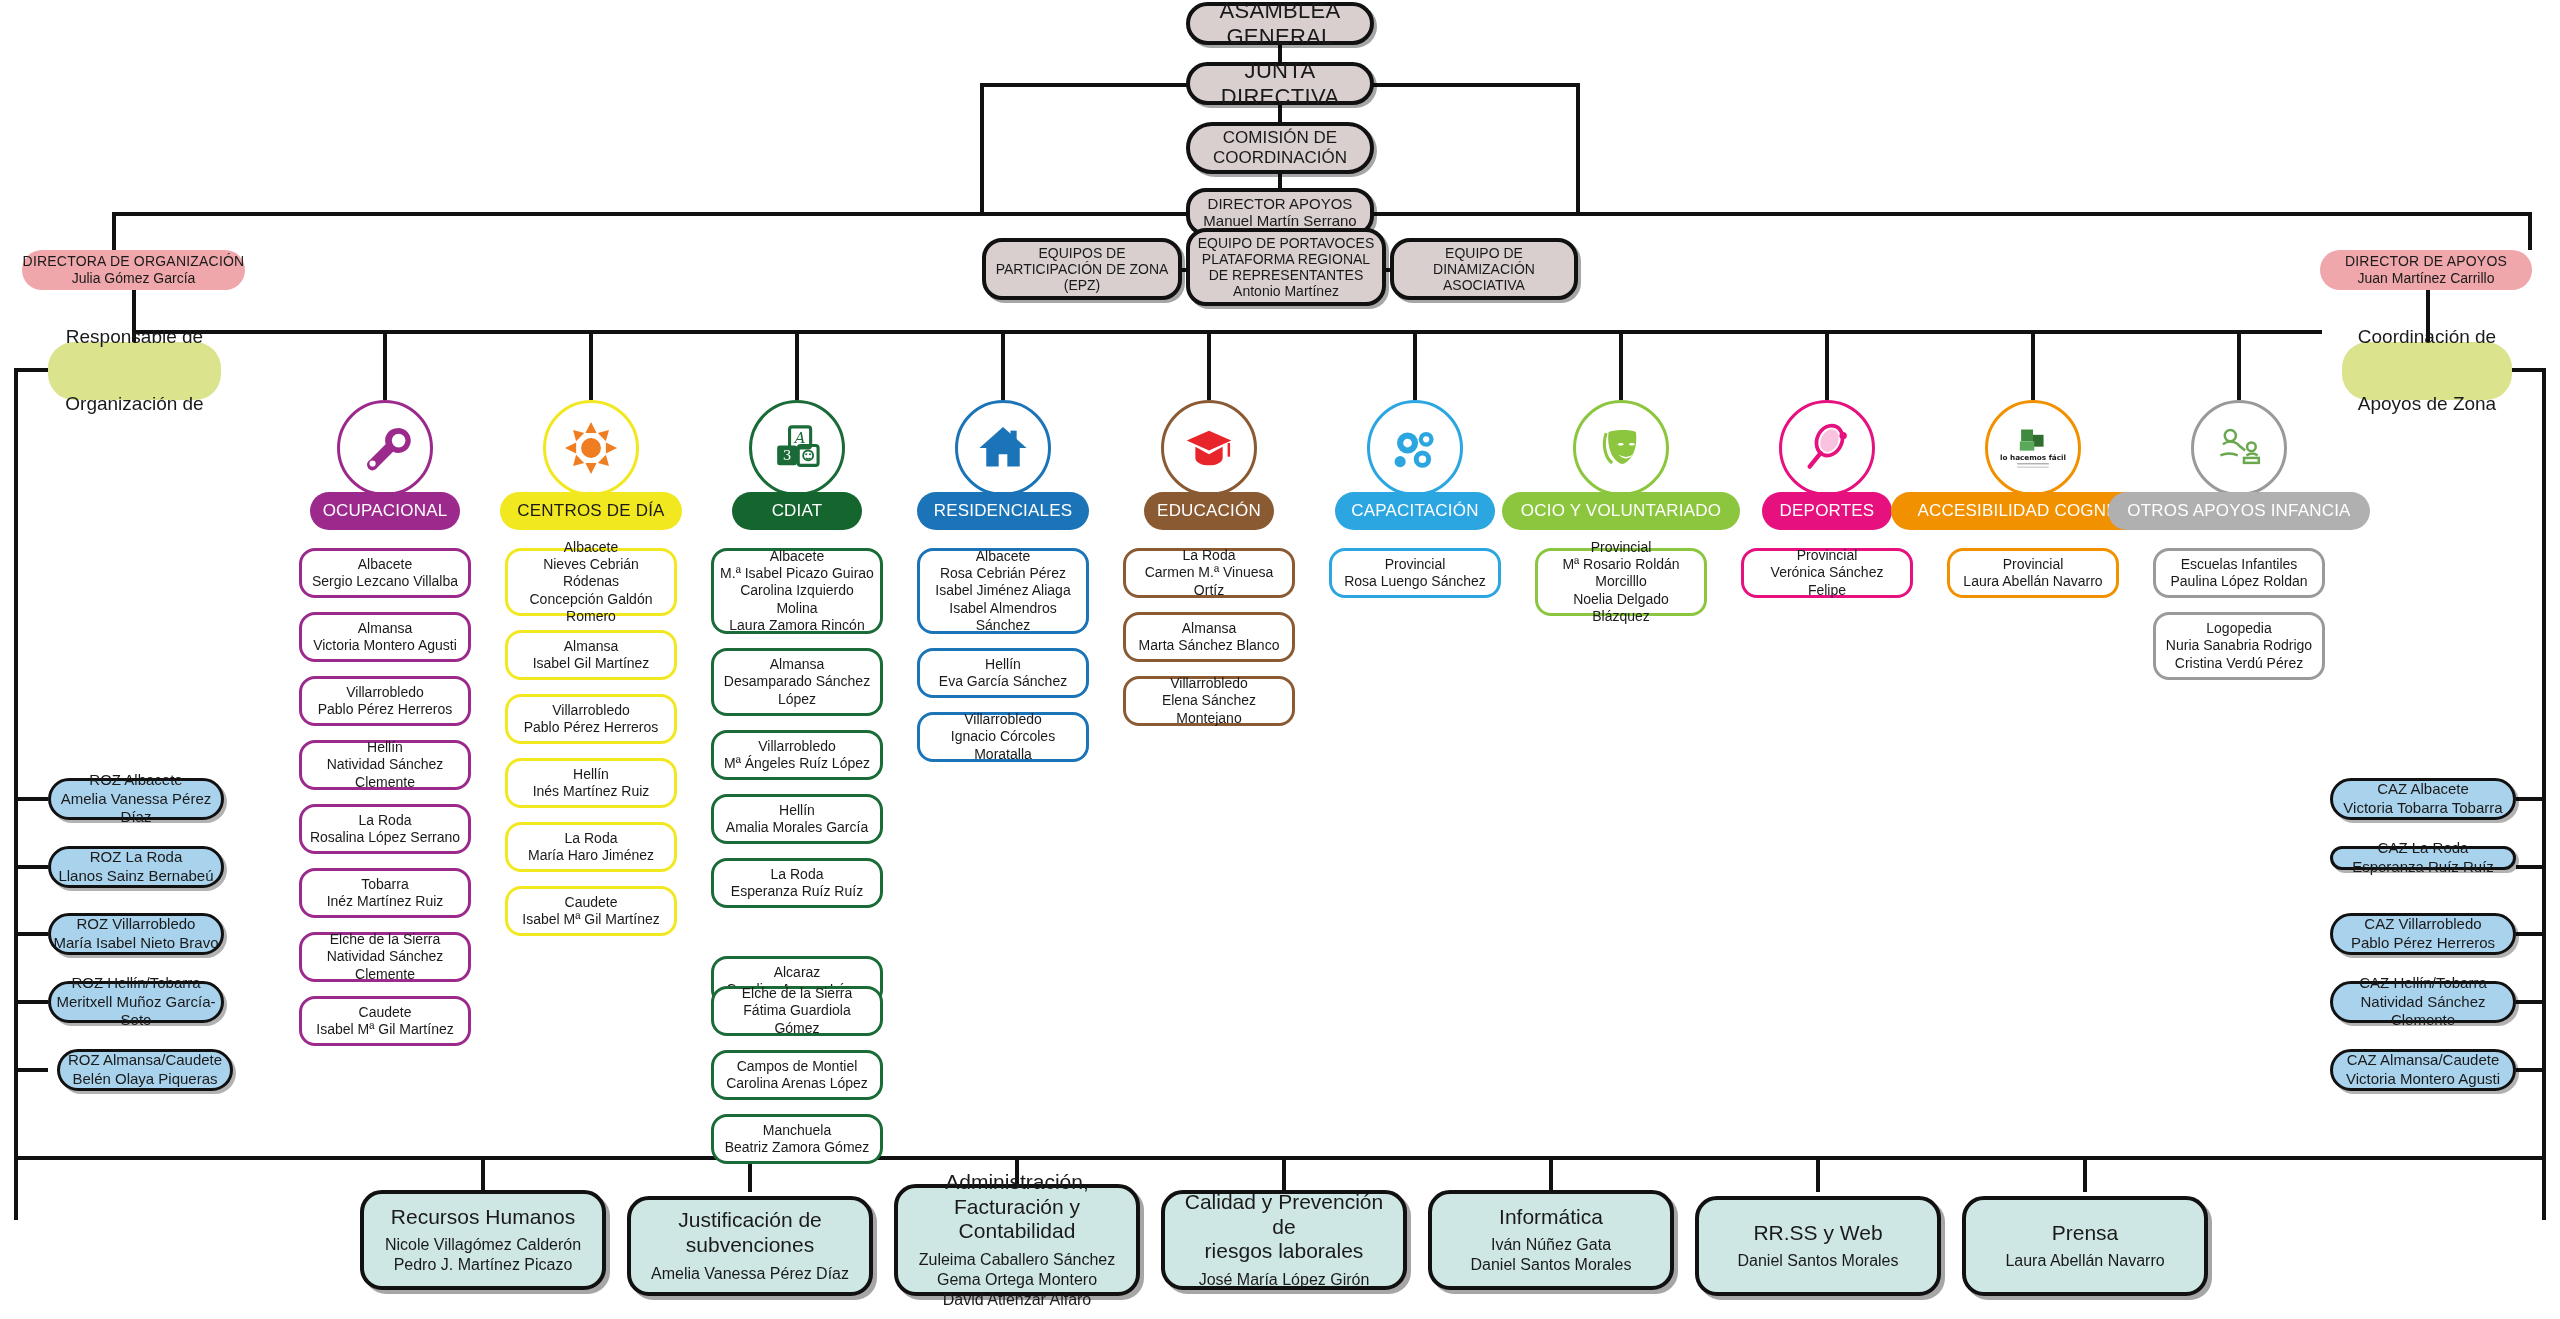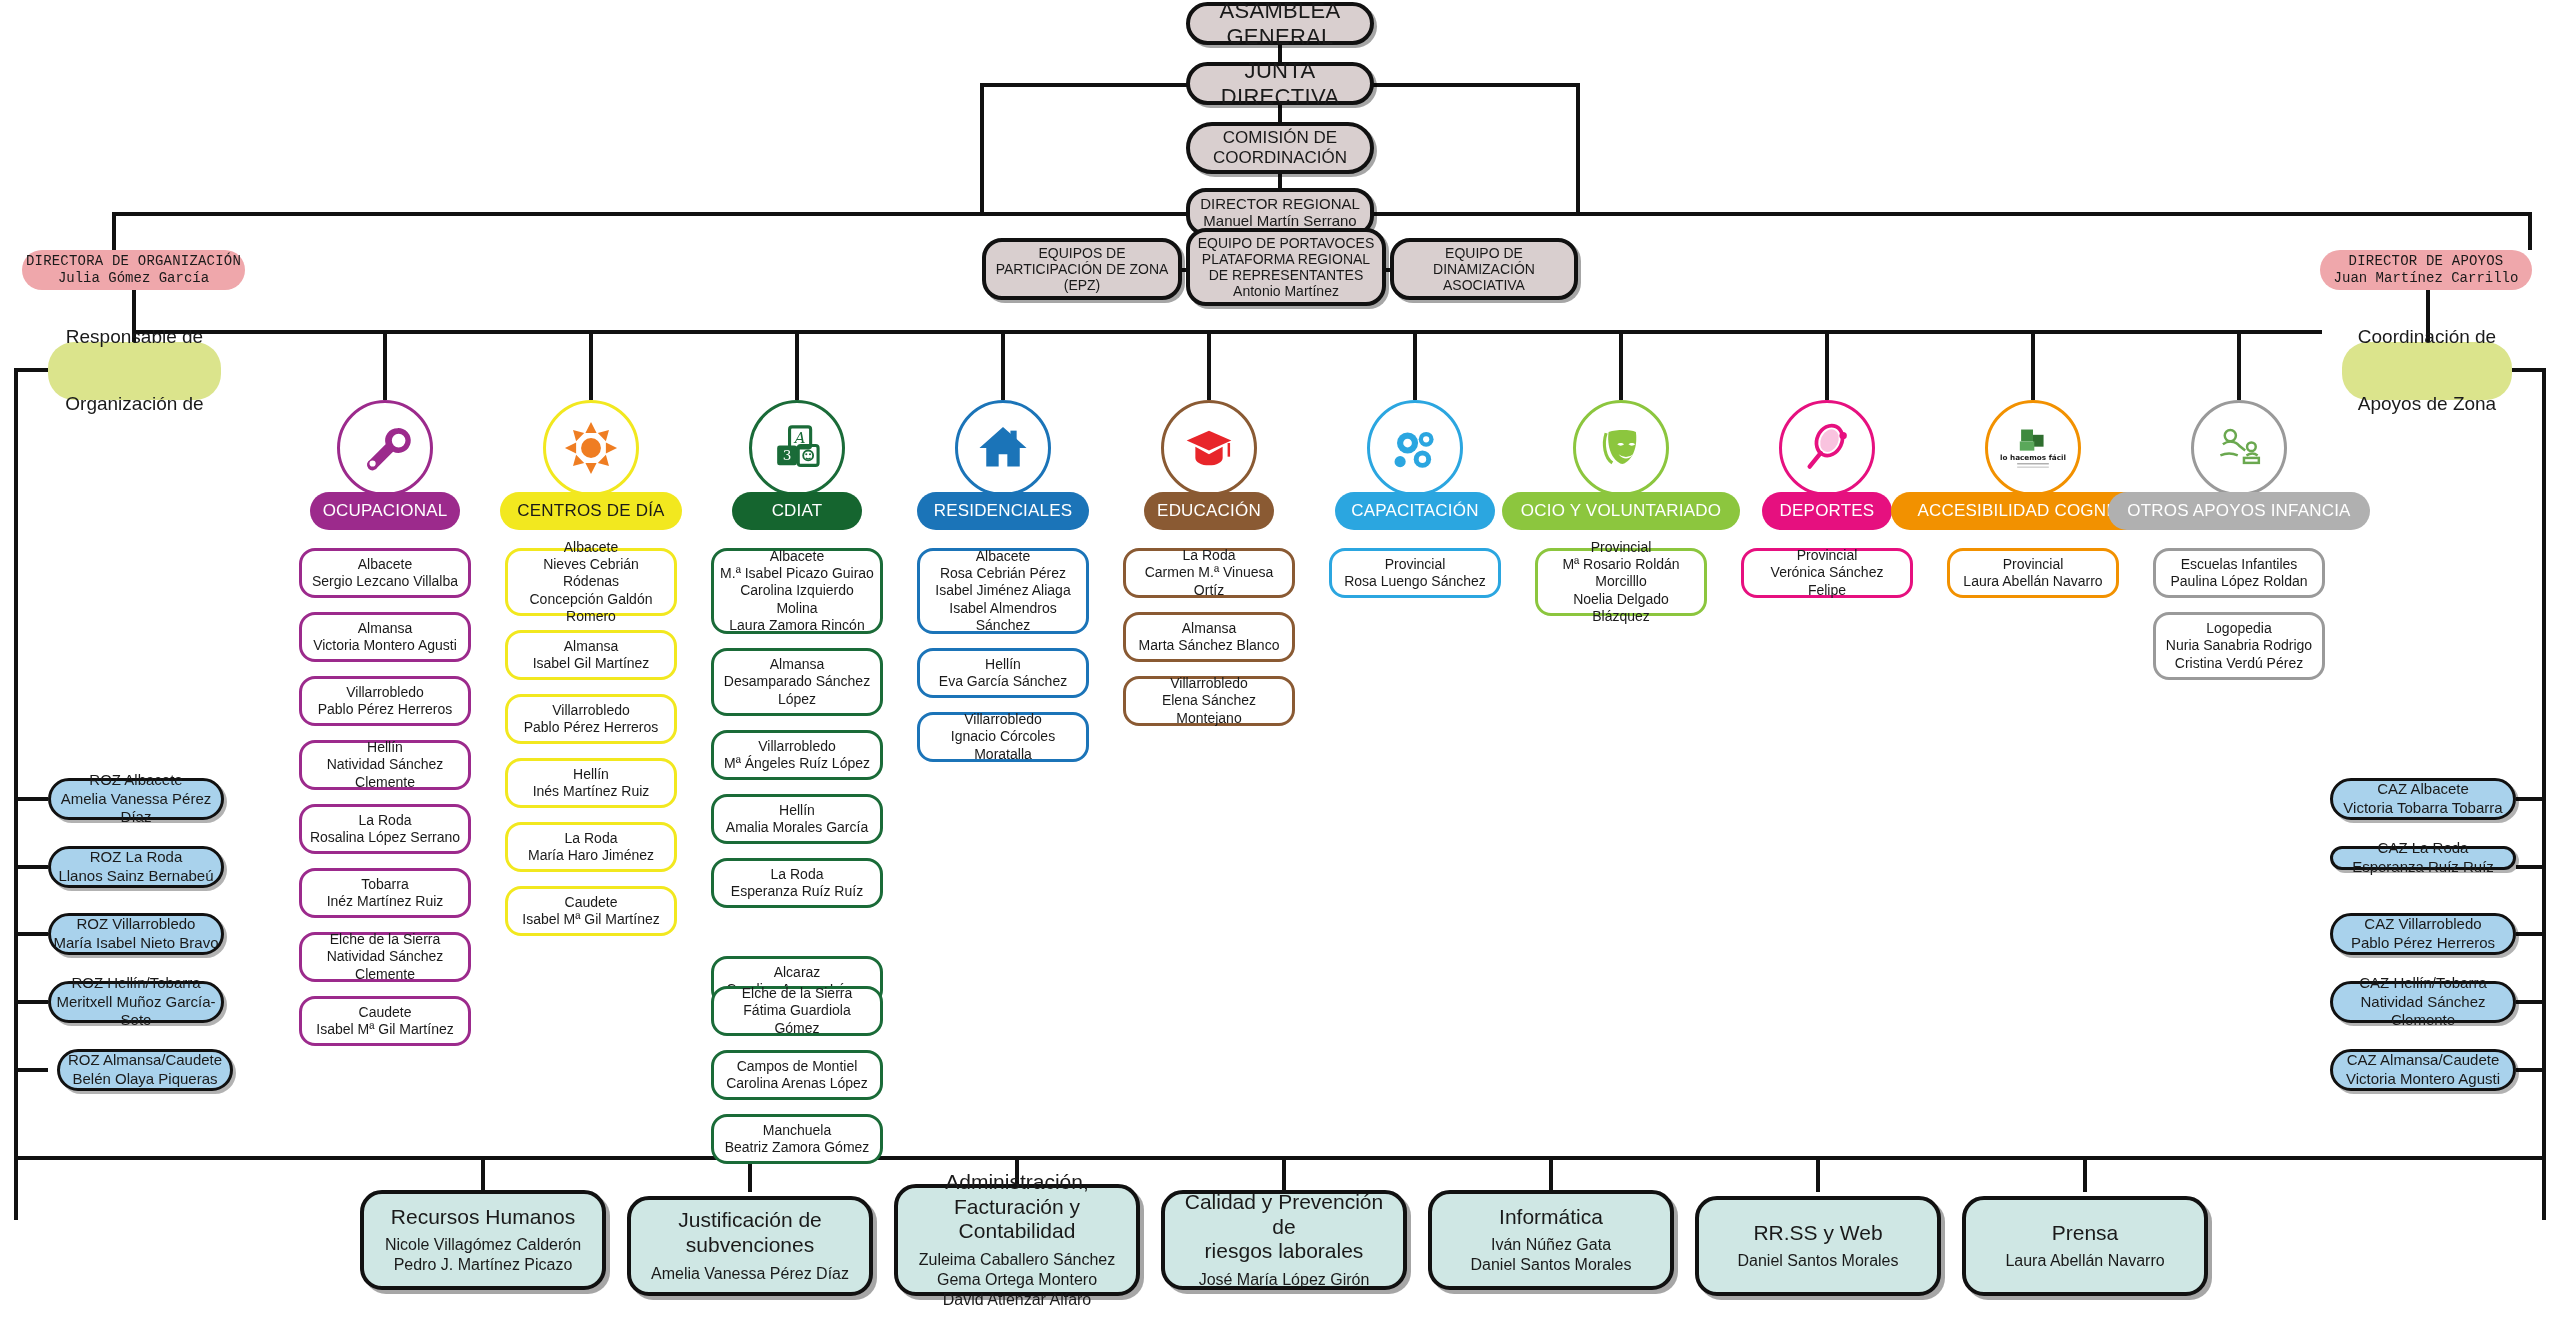--- a/index.html
+++ b/index.html
@@ -10,21 +10,21 @@
 
   .node{position:absolute;box-sizing:border-box;display:flex;flex-direction:column;
         align-items:center;justify-content:center;text-align:center;color:#1a1a1a;}
 
   
   .grey{background:#d9cfcf;border:4px solid #111;border-radius:28px;
         box-shadow:3px 3px 0 rgba(0,0,0,.35);}
   .grey .t1{font-size:22px;letter-spacing:.3px;line-height:1.15;}
   .grey .t2{font-size:17px;line-height:1.15;}
 
-  .pink{background:#efa7ab;border-radius:22px;font-family:Liberation Mono, monospace;}
+  .pink{background:#efa7ab;border-radius:22px;}
   .pink .t1{font-size:14px;letter-spacing:.2px;line-height:1.2;}
   .pink .t2{font-size:14px;line-height:1.2;}
 
   .olive{background:#dbe48c;border-radius:26px;gap:44px;}
   .olive .t1{font-size:19px;line-height:1.2;}
 
   .blue{background:#a9d2ec;border:3px solid #111;border-radius:24px;
         box-shadow:3px 3px 0 rgba(0,0,0,.3);}
   .blue .t1{font-size:15px;line-height:1.25;}
   .blue .t2{font-size:15px;line-height:1.25;}
@@ -114,21 +114,21 @@
   <div class="node grey" style="left:1186px;top:62px;width:188px;height:43px;">
     <span class="t1">JUNTA DIRECTIVA</span>
   </div>
 
   <div class="node grey" style="left:1186px;top:122px;width:188px;height:52px;">
     <span class="t2">COMISIÓN DE</span>
     <span class="t2">COORDINACIÓN</span>
   </div>
 
   <div class="node grey" style="left:1186px;top:188px;width:188px;height:48px;border-radius:20px;">
-    <span class="t2" style="font-size:15px">DIRECTOR REGIONAL</span>
+    <span class="t2" style="font-size:15px">DIRECTOR APOYOS</span>
     <span class="t2" style="font-size:15px">Manuel Martín Serrano</span>
   </div>
 
   <div class="node grey" style="left:982px;top:238px;width:200px;height:62px;border-radius:20px;">
     <span class="t2" style="font-size:14px">EQUIPOS DE</span>
     <span class="t2" style="font-size:14px">PARTICIPACIÓN DE ZONA</span>
     <span class="t2" style="font-size:14px">(EPZ)</span>
   </div>
 
   <div class="node grey" style="left:1186px;top:228px;width:200px;height:78px;border-radius:20px;">

